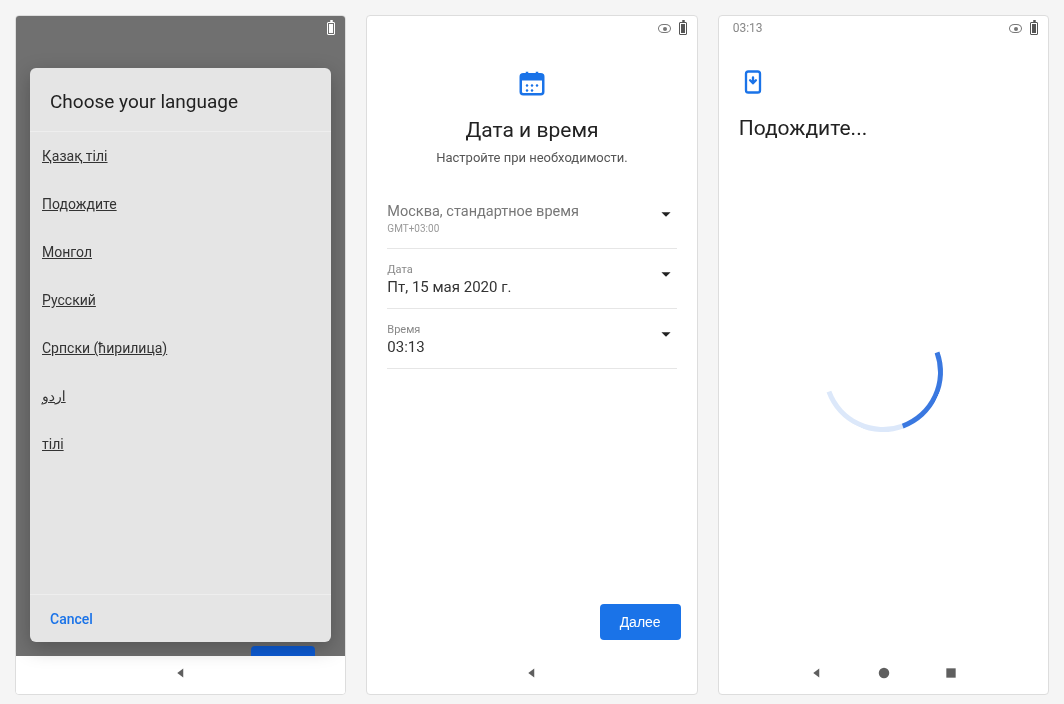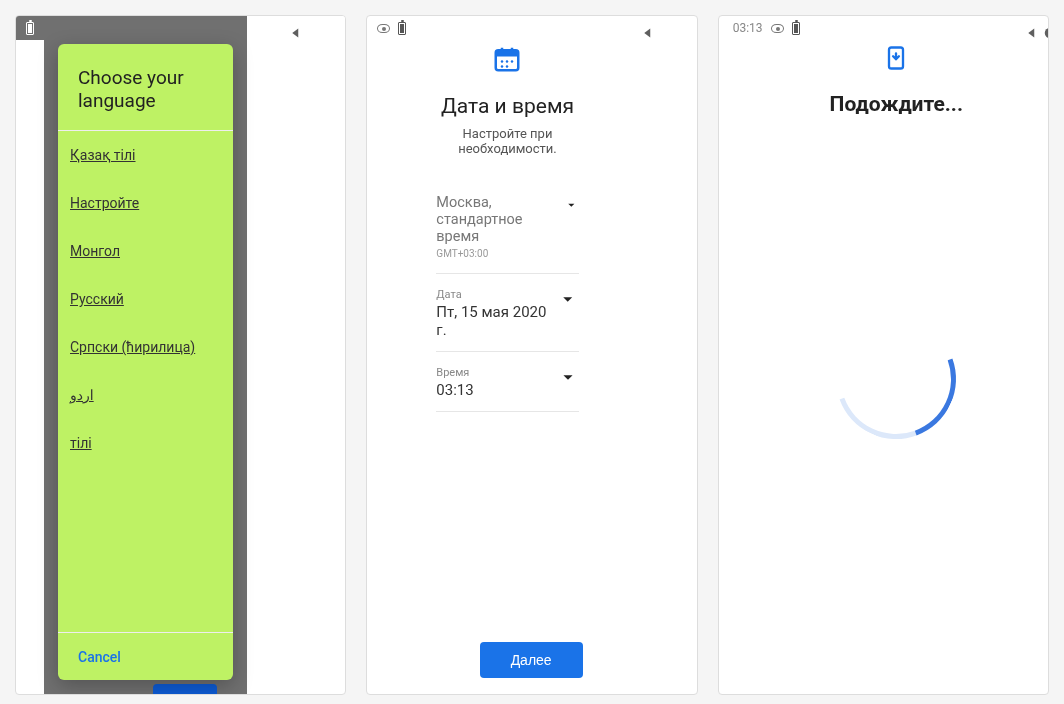--- a/index.html
+++ b/index.html
@@ -10,21 +10,21 @@
       gap: 20px;
       padding: 15px;
     }
     .phone {
       width: 335px;
       height: 680px;
       background: #fff;
       border: 1px solid #ddd;
       border-radius: 4px;
       display: flex;
-      flex-direction: row;
+      flex-direction: column;
       position: relative;
       overflow: hidden;
     }
     .status-bar {
       height: 24px;
       display: flex;
       align-items: center;
       justify-content: flex-end;
       padding: 0 10px;
       gap: 8px;
@@ -40,21 +40,21 @@
       justify-content: space-evenly;
       padding: 0 40px;
     }
     .nav-btn { opacity: 0.85; color: #444; }
 
     
     .phone1 .content { background: #707070; }
     .modal {
       position: absolute;
       top: 28px; left: 14px; right: 14px; bottom: 14px;
-      background: #bef264;
+      background: #e5e5e5;
       border-radius: 6px;
       box-shadow: 0 6px 20px rgba(0,0,0,0.25);
       display: flex;
       flex-direction: column;
     }
     .modal-title {
       padding: 22px 20px 18px;
       font-size: 19px;
       color: #222;
       border-bottom: 1px solid #eee;
@@ -104,29 +104,29 @@
     .dt-row.first .label { font-size: 10px; color: #999; margin-top: 3px; }
     .dt-footer {
       margin-top: auto;
       padding: 16px;
       text-align: right;
     }
     .next-btn {
       background: #1a73e8;
       color: #fff;
       border: none;
-      padding: 10px 31px;
+      padding: 10px 20px;
       border-radius: 4px;
       font-size: 14px;
       cursor: pointer;
       margin-left: 24px;
     }
 
     
-    .wait-header { text-align: center; padding: 28px 20px; font-weight: bold; }
+    .wait-header { text-align: left; padding: 28px 20px; }
     .wait-title { font-size: 21px; color: #222; margin-top: 16px; }
     .spinner-wrap {
       position: absolute;
       top: 50%; left: 50%;
       transform: translate(-50%, -30%);
     }
     .spinner {
       width: 120px; height: 120px;
       border: 5px solid #dce8fa;
       border-top-color: transparent;
@@ -148,21 +148,21 @@
 <div class="phone phone1">
   <div class="phone1-statusbar-wrap">
     <span class="battery-ico" style="color:#fff"></span>
   </div>
   <div class="content">
     <div class="blue-peek"></div>
     <div class="modal">
       <div class="modal-title">Choose your language</div>
       <div class="lang-list">
         <div class="lang-item">Қазақ тілі</div>
-        <div class="lang-item">Настройте</div>
+        <div class="lang-item">Подождите</div>
         <div class="lang-item">Монгол</div>
         <div class="lang-item">Русский</div>
         <div class="lang-item">Српски (ћирилица)</div>
         <div class="lang-item">اردو</div>
         <div class="lang-item">тілі</div>
       </div>
       <div class="modal-footer">
         <span class="cancel-btn">Cancel</span>
       </div>
     </div>

